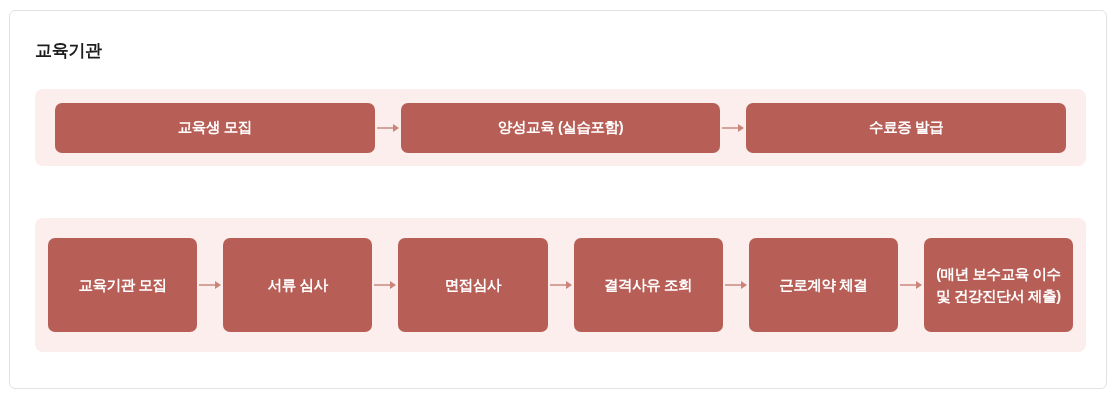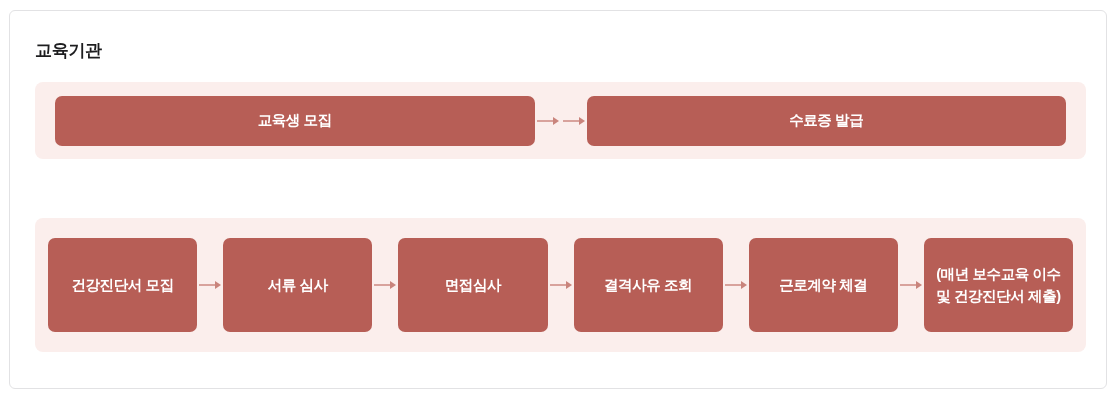--- a/index.html
+++ b/index.html
@@ -43,21 +43,21 @@
     position: absolute;
     left: 25px;
     width: 1051px;
     box-sizing: border-box;
     background: #fbeeec;
     border-radius: 8px;
     display: flex;
     align-items: center;
   }
   .flow-band.band1 {
-    top: 71px;
+    top: 78px;
     height: 77px;
     padding: 0 20px;
   }
   .flow-band.band2 {
     top: 207px;
     height: 134px;
     padding: 0 13px;
   }
 
   .step-box {
@@ -121,38 +121,41 @@
 
     <div class="step-box">
       <span class="label-line">교육생 모집</span>
     </div>
 
     <div class="arrow">
       <span class="shaft"></span>
       <span class="head"></span>
     </div>
 
+    <div class="step-box">
+      <span class="label-line">양성교육 (실습포함)</span>
+    </div>
 
     <div class="arrow">
       <span class="shaft"></span>
       <span class="head"></span>
     </div>
 
     <div class="step-box">
       <span class="label-line">수료증 발급</span>
     </div>
 
   </div>
 
 
   <div class="flow-band band2">
 
     <div class="step-box">
       <div>
-        <span class="label-line">건강진단서 모집</span>
+        <span class="label-line">교육기관 모집</span>
       </div>
     </div>
 
     <div class="arrow">
       <span class="shaft"></span>
       <span class="head"></span>
     </div>
 
     <div class="step-box">
       <div>

